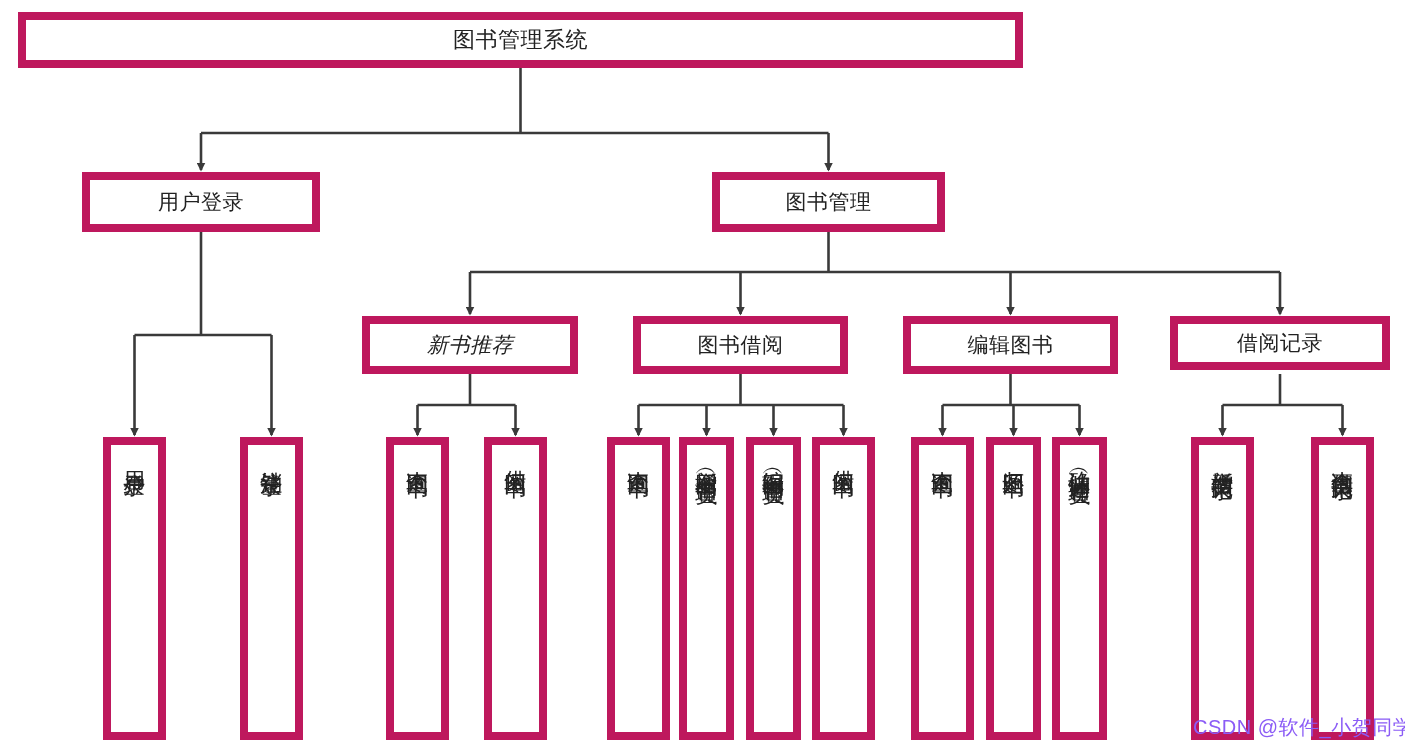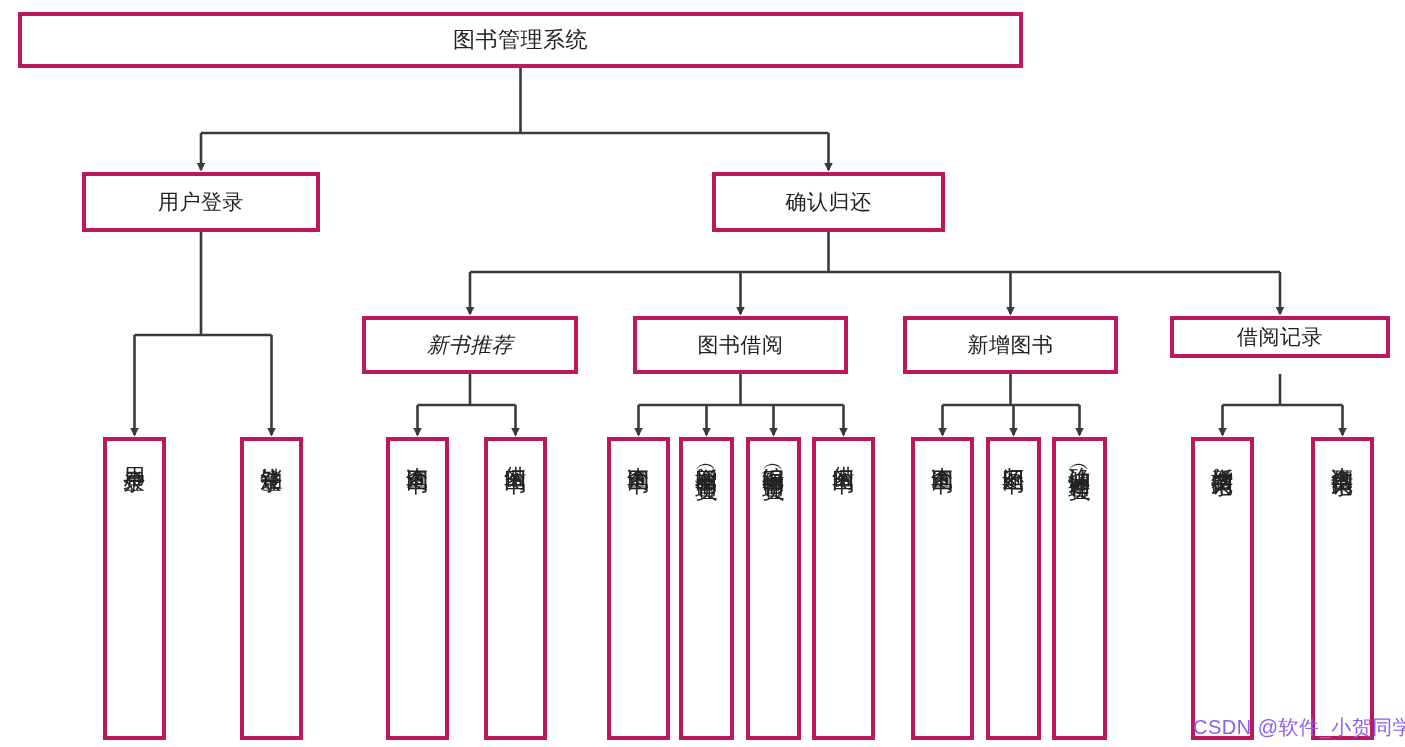--- a/index.html
+++ b/index.html
@@ -21,21 +21,21 @@
     position: absolute;
     left: 0;
     top: 0;
     width: 1405px;
     height: 747px;
   }
   .node {
     position: absolute;
     box-sizing: border-box;
     background: #ffffff;
-    border: 4px solid #be185d;
+    border: 8px solid #be185d;
     display: flex;
     align-items: center;
     justify-content: center;
     color: #222222;
   }
   .node.horiz .label {
     white-space: nowrap;
     font-size: 21px;
     letter-spacing: 0.5px;
     line-height: 1.1;
@@ -112,32 +112,32 @@
   </svg>
 
   <div id="nodes-layer">
       <div class="node horiz root" style="left: 18px; top: 12px; width: 1005px; height: 56px;">
         <span class="label">图书管理系统</span>
       </div>
       <div class="node horiz" style="left: 82px; top: 172px; width: 238px; height: 60px;">
         <span class="label">用户登录</span>
       </div>
       <div class="node horiz" style="left: 712px; top: 172px; width: 233px; height: 60px;">
-        <span class="label">确认归还</span>
+        <span class="label">图书管理</span>
       </div>
       <div class="node horiz" style="left: 362px; top: 316px; width: 216px; height: 58px; font-style: italic;">
         <span class="label">新书推荐</span>
       </div>
       <div class="node horiz" style="left: 633px; top: 316px; width: 215px; height: 58px; text-align: right;">
         <span class="label">图书借阅</span>
       </div>
       <div class="node horiz" style="left: 903px; top: 316px; width: 215px; height: 58px;">
-        <span class="label">新增图书</span>
+        <span class="label">编辑图书</span>
       </div>
-      <div class="node horiz" style="left: 1170px; top: 316px; width: 220px; height: 42px;">
+      <div class="node horiz" style="left: 1170px; top: 316px; width: 220px; height: 54px;">
         <span class="label">借阅记录</span>
       </div>
       <div class="node vert" style="left: 103px; top: 437px; width: 63px; height: 303px;">
         <span class="label">用户登录</span>
       </div>
       <div class="node vert" style="left: 240px; top: 437px; width: 63px; height: 303px;">
         <span class="label">注销登录</span>
       </div>
       <div class="node vert" style="left: 386px; top: 437px; width: 63px; height: 303px;">
         <span class="label">查询图书</span>

